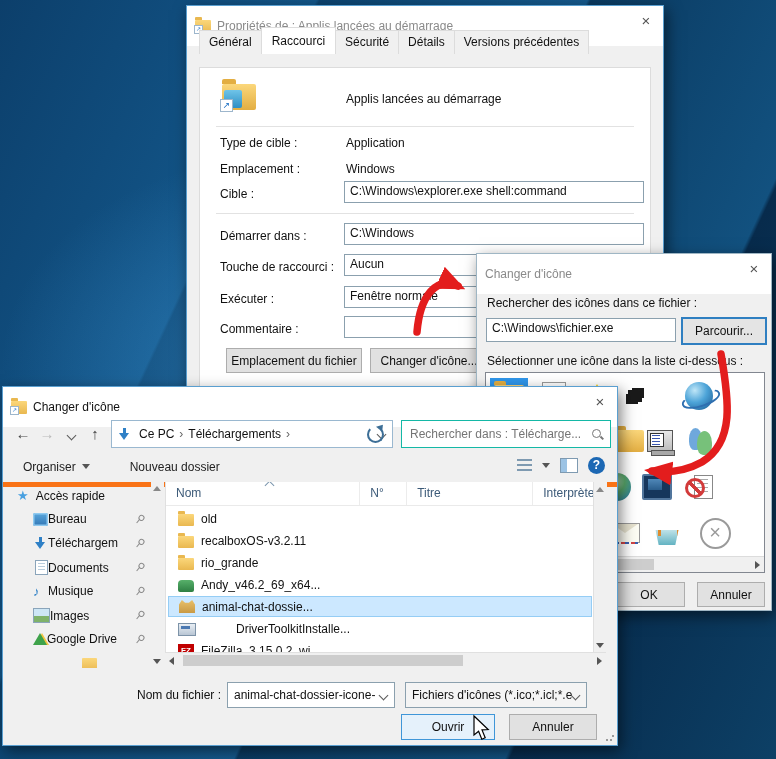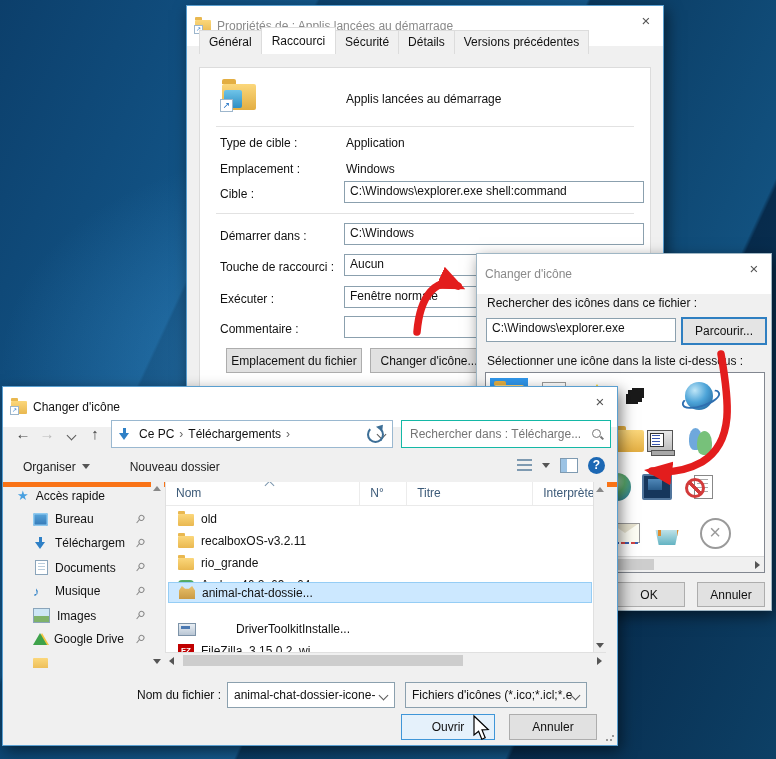--- a/index.html
+++ b/index.html
@@ -61,21 +61,21 @@
   .cmdbar{position:absolute;left:0;top:64px;width:100%;height:31px;border-bottom:5px solid #f97316;display:flex;align-items:center;}
   .cmditem{padding:0 10px;display:flex;align-items:center;gap:6px;color:#222;}
   .viewics{position:absolute;right:12px;top:70px;display:flex;align-items:center;gap:10px;}
   .ic-list{width:15px;height:13px;background:repeating-linear-gradient(#7e9ab1 0 2px,transparent 2px 5px);position:relative;}
   .ic-pane{width:16px;height:13px;border:1px solid #7e9ab1;background:linear-gradient(90deg,#9cc3e4 0 6px,#fff 6px);}
   .ic-help{width:17px;height:17px;border-radius:50%;background:#1c68b4;color:#fff;font-weight:bold;font-size:12px;text-align:center;line-height:17px;}
   .body-area{position:absolute;left:0;top:95px;width:100%;height:186px;overflow:hidden;}
   .side{position:absolute;left:0;top:0;width:148px;height:100%;overflow:hidden;}
   .side-hdr{position:absolute;left:14px;top:6px;display:flex;align-items:center;gap:7px;font-size:12px;}
   .star{color:#49a0e0;font-size:13px;}
-  .sitem{position:absolute;left:30px;display:flex;align-items:center;gap:7px;width:112px;}
+  .sitem{position:absolute;left:30px;display:flex;align-items:center;width:112px;justify-content:center;}
   .sitem .slabel{flex:1;white-space:nowrap;overflow:hidden;}
   .pin{width:11px;height:11px;position:relative;transform:rotate(40deg);flex:none;}
   .pin::before{content:"";position:absolute;left:3px;top:0;width:4px;height:4px;border:1px solid #8b8b8b;border-radius:50%;}
   .pin::after{content:"";position:absolute;left:5px;top:5px;width:1px;height:5px;background:#8b8b8b;}
   .si{width:15px;height:13px;flex:none;position:relative;}
   .si-desktop{background:linear-gradient(#5aa7dd,#3277b5);border-radius:2px;box-shadow:inset 0 0 0 1.5px #8fcaf0;}
   .si-download::before{content:"";position:absolute;left:6px;top:0;width:3px;height:6px;background:#2f80c6;}
   .si-download::after{content:"";position:absolute;left:2px;top:5px;border-left:5.5px solid transparent;border-right:5.5px solid transparent;border-top:7px solid #2f80c6;}
   .si-doc{background:#fff;border:1px solid #8aa4ba;width:11px;height:13px;margin-left:2px;background-image:repeating-linear-gradient(#b9cddd 0 1px,transparent 1px 3px);background-size:7px 9px;background-position:2px 2px;background-repeat:no-repeat;}
   .si-music{color:#2f80c6;font-size:13px;line-height:13px;}
@@ -194,21 +194,21 @@
       <div class="btn" style="left:296px;top:280px;width:116px;height:23px;"></div>
     </div>
   </div>
 
   <div class="window" style="left:476px;top:253px;width:294px;height:356px;border-color:#9fb6c4;">
     <div class="titlebar">
       <span class="ttl gray-title">Changer d'icône</span>
       <span class="close-btn">×</span>
     </div>
     <span class="lbl" style="left:10px;top:42px;">Rechercher des icônes dans ce fichier :</span>
-    <div class="field" style="left:9px;top:64px;width:178px;height:18px;">C:\Windows\explorer.exe</div>
+    <div class="field" style="left:9px;top:64px;width:178px;height:18px;">C:\Windows\fichier.exe</div>
     <div class="btn focused" style="left:204px;top:63px;width:82px;height:24px;">Parcourir...</div>
     <span class="lbl" style="left:10px;top:100px;">Sélectionner une icône dans la liste ci-dessous :</span>
     <div class="iconbox" id="icon-grid">
       <div class="ibox-hscroll">
         <span class="thumb"></span>
         <span class="tri-right"></span>
       </div>
     <div class="gcell gsel" style="left: 4px; top: 5px;">
           <div class="gi gi-folder"></div>
         </div>
@@ -364,21 +364,21 @@
               <div class="fname">recalboxOS-v3.2.11</div>
             </div>
             <div class="frow" style="top: 70px;">
               <div class="fic fic-folder"></div>
               <div class="fname">rio_grande</div>
             </div>
             <div class="frow" style="top: 92px;">
               <div class="fic fic-andy"></div>
               <div class="fname">Andy_v46.2_69_x64...</div>
             </div>
-            <div class="frow fsel" style="top: 100px;">
+            <div class="frow fsel" style="top: 114px;">
               <div class="fic fic-cat"></div>
               <div class="fname">animal-chat-dossie...</div>
             </div>
             <div class="frow" style="top: 136px; gap: 40px;">
               <div class="fic fic-driver"></div>
               <div class="fname">DriverToolkitInstalle...</div>
             </div>
             <div class="frow" style="top: 158px;">
               <div class="fic fic-fz">FZ</div>
               <div class="fname">FileZilla_3.15.0.2_wi</div>

